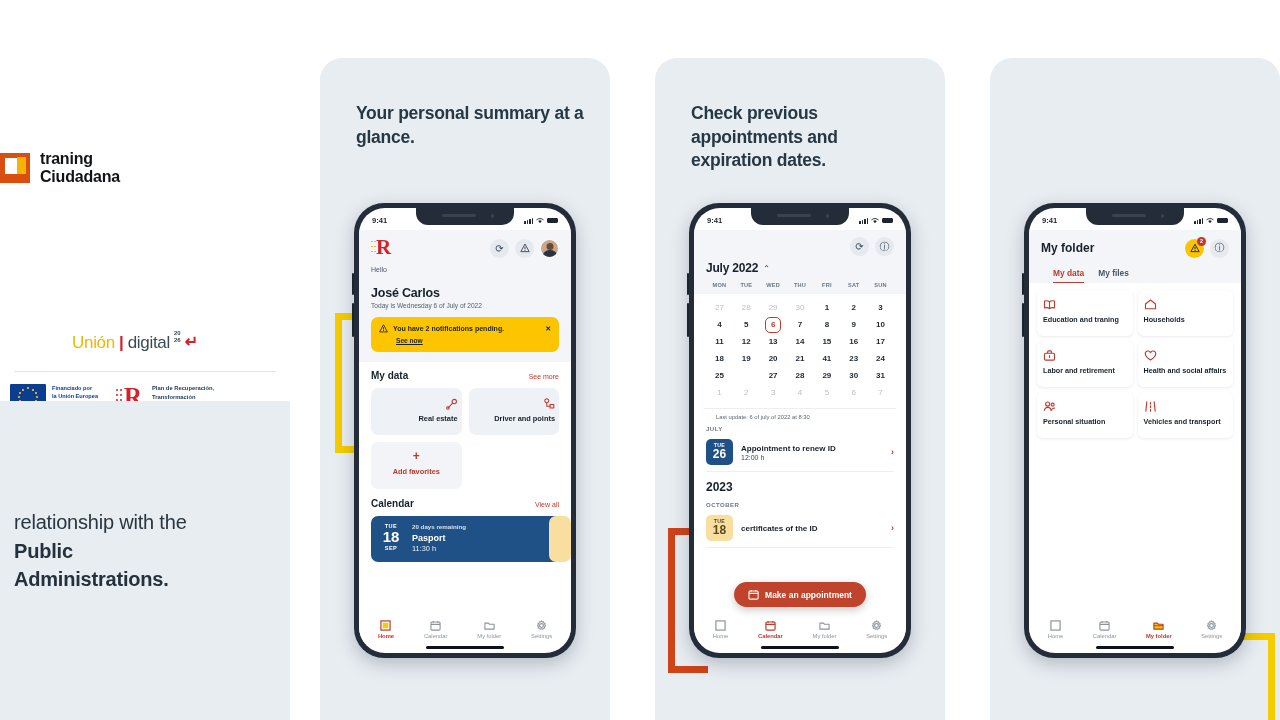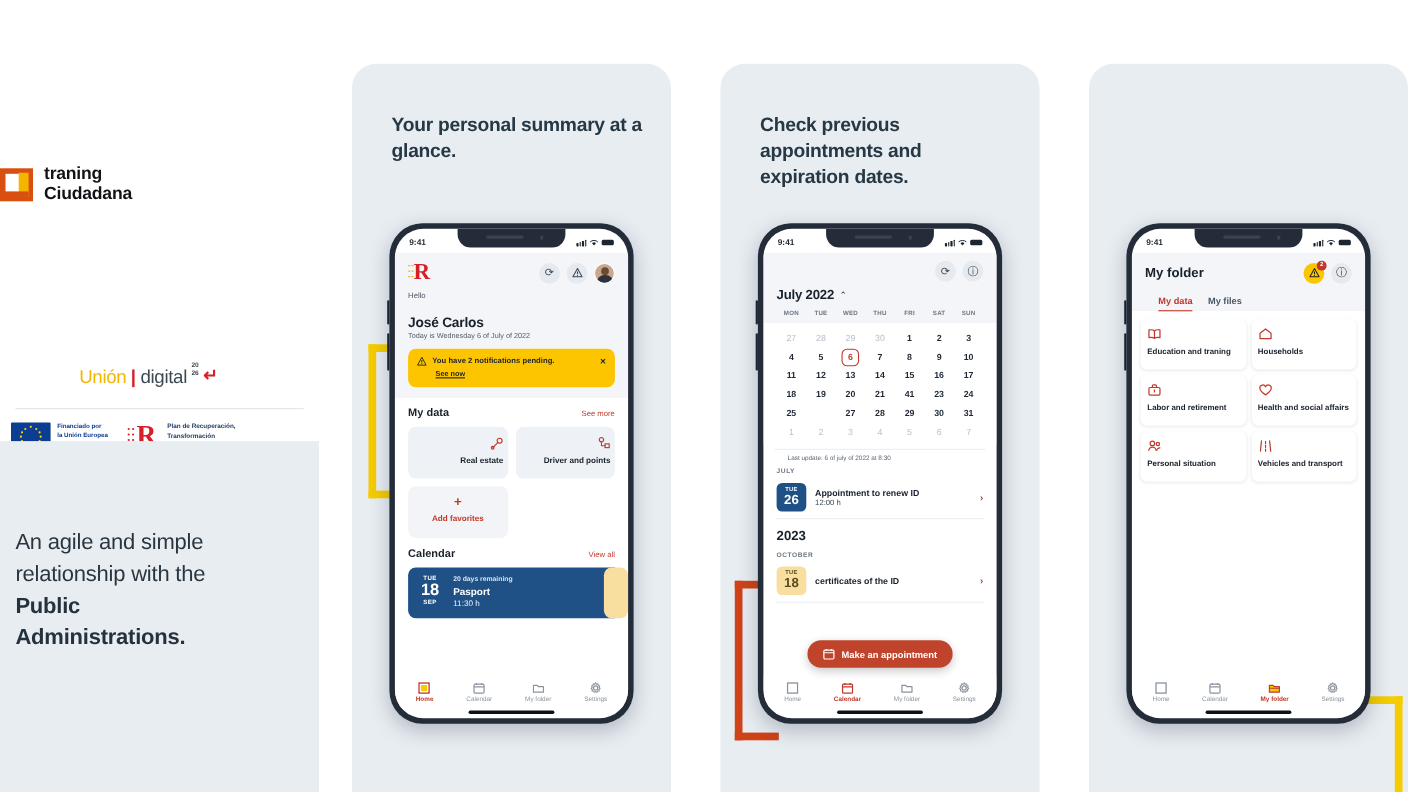--- a/index.html
+++ b/index.html
@@ -276,21 +276,21 @@
             <div>Plan de Recuperación,</div>
             <div>Transformación</div>
             <div>y Resiliencia</div>
           </div>
         </div>
       </div>
     </div>
 
     <div class="p1-bottom">
       <div class="p1-head">
-        <span>An agile and simple</span><br>
+        <br>
         <span>relationship with the</span><br>
         <b>Public</b><br>
         <b>Administrations.</b>
       </div>
     </div>
   </div>
 
   <div class="panel" id="panel2">
     <div class="p-head">Your personal summary at a glance.</div>
     <div class="bracket left" id="br1"></div>

